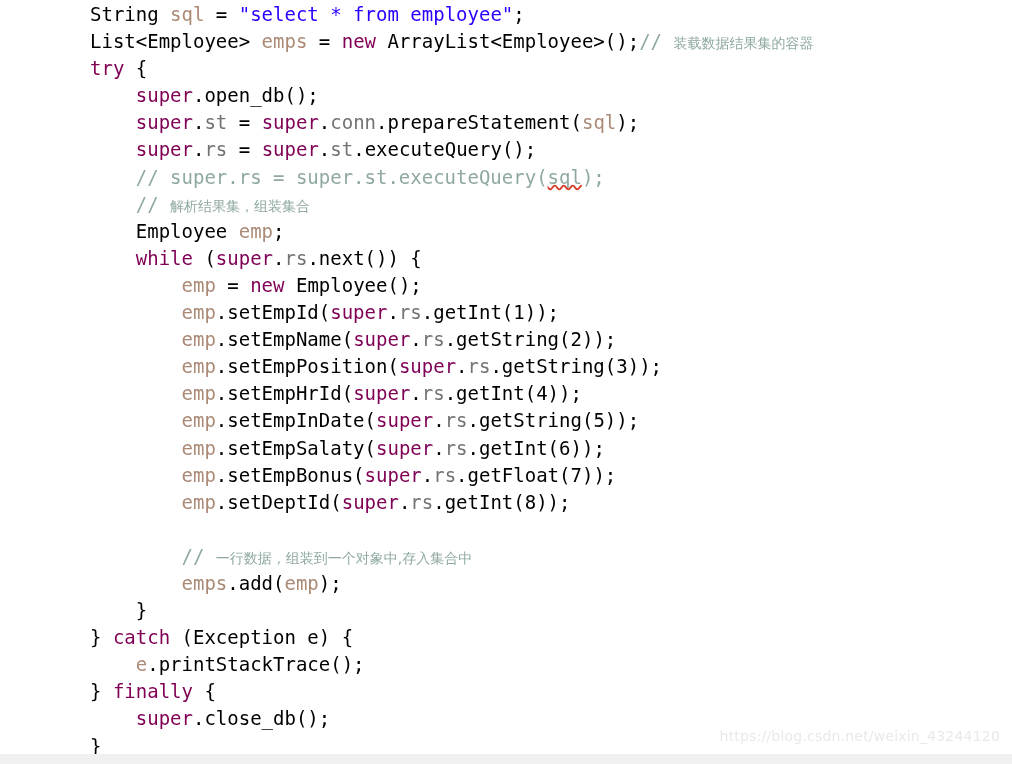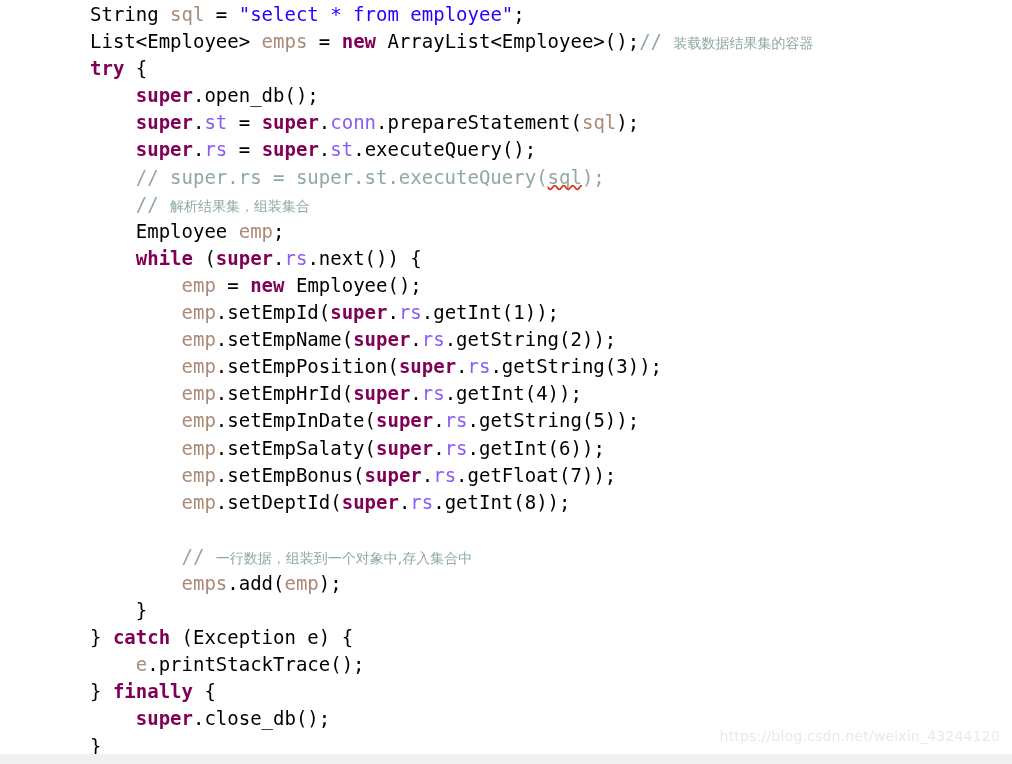--- a/index.html
+++ b/index.html
@@ -32,24 +32,24 @@
     -webkit-font-smoothing: none;
   }
   .code-line {
     height: 27.1px;
     white-space: pre;
     padding-left: 90px;
     box-sizing: border-box;
   }
   
   .t-plain    { color: #000000; }
-  .t-keyword  { color: #7f0055; font-weight: bold; text-align: right; }
+  .t-keyword  { color: #7f0055; font-weight: normal; text-align: right; }
   .t-string   { color: #2a00ff; }
   .t-comment  { color: #8fa9a1; }
-  .t-field    { color: #8b5cf6; margin-top: 20px; }
+  .t-field    { color: #737373; margin-top: 20px; }
   .t-local    { color: #ab8a76; }
   .t-cjk {
     font-family: "DejaVu Sans", "Liberation Sans", sans-serif;
     font-size: 14px;
   }
   .t-spell {
     text-decoration: underline wavy #d83b2a;
     text-decoration-skip-ink: none;
   }
   #watermark {

